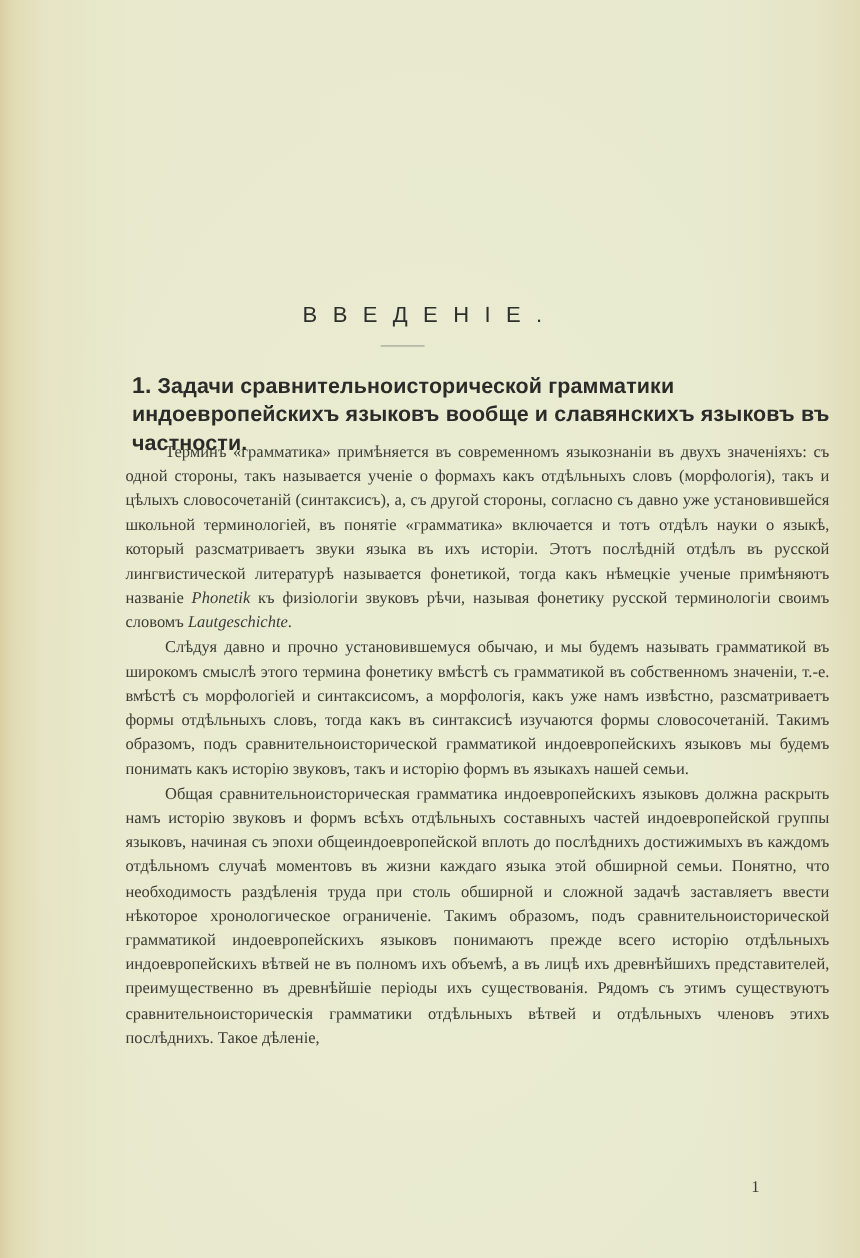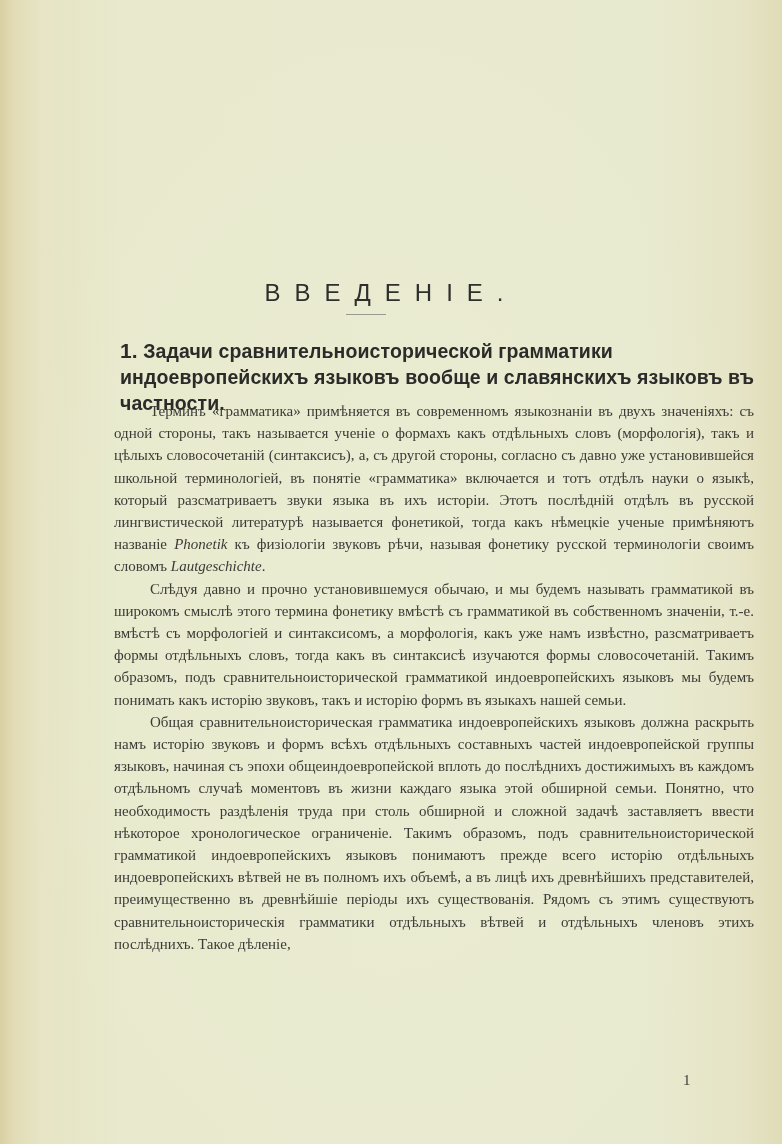--- a/index.html
+++ b/index.html
@@ -12,21 +12,21 @@
   }
   .page-shade {
     position: absolute; inset: 0;
     background: radial-gradient(ellipse at 50% 55%, rgba(236,240,214,0.55) 0%, rgba(236,240,214,0) 70%);
     pointer-events: none;
   }
   .heading {
     position: absolute; top: 263px; left: 0; width: 782px;
     text-align: center;
     font-family: "Liberation Sans", "DejaVu Sans", sans-serif;
-    font-size: 24px; letter-spacing: 14px; color: #2e2e2c;
+    font-size: 20px; letter-spacing: 14px; color: #2e2e2c;
     font-weight: normal;
   }
   .rule {
     position: absolute; top: 314px; left: 346px; width: 40px; height: 1px;
     background: #9a9a90;
   }
   .section-title {
     position: absolute; top: 338px; left: 120px; width: 640px;
     font-family: Liberation Sans, sans-serif;
     font-weight: bold; font-size: 19.5px; line-height: 26px;

